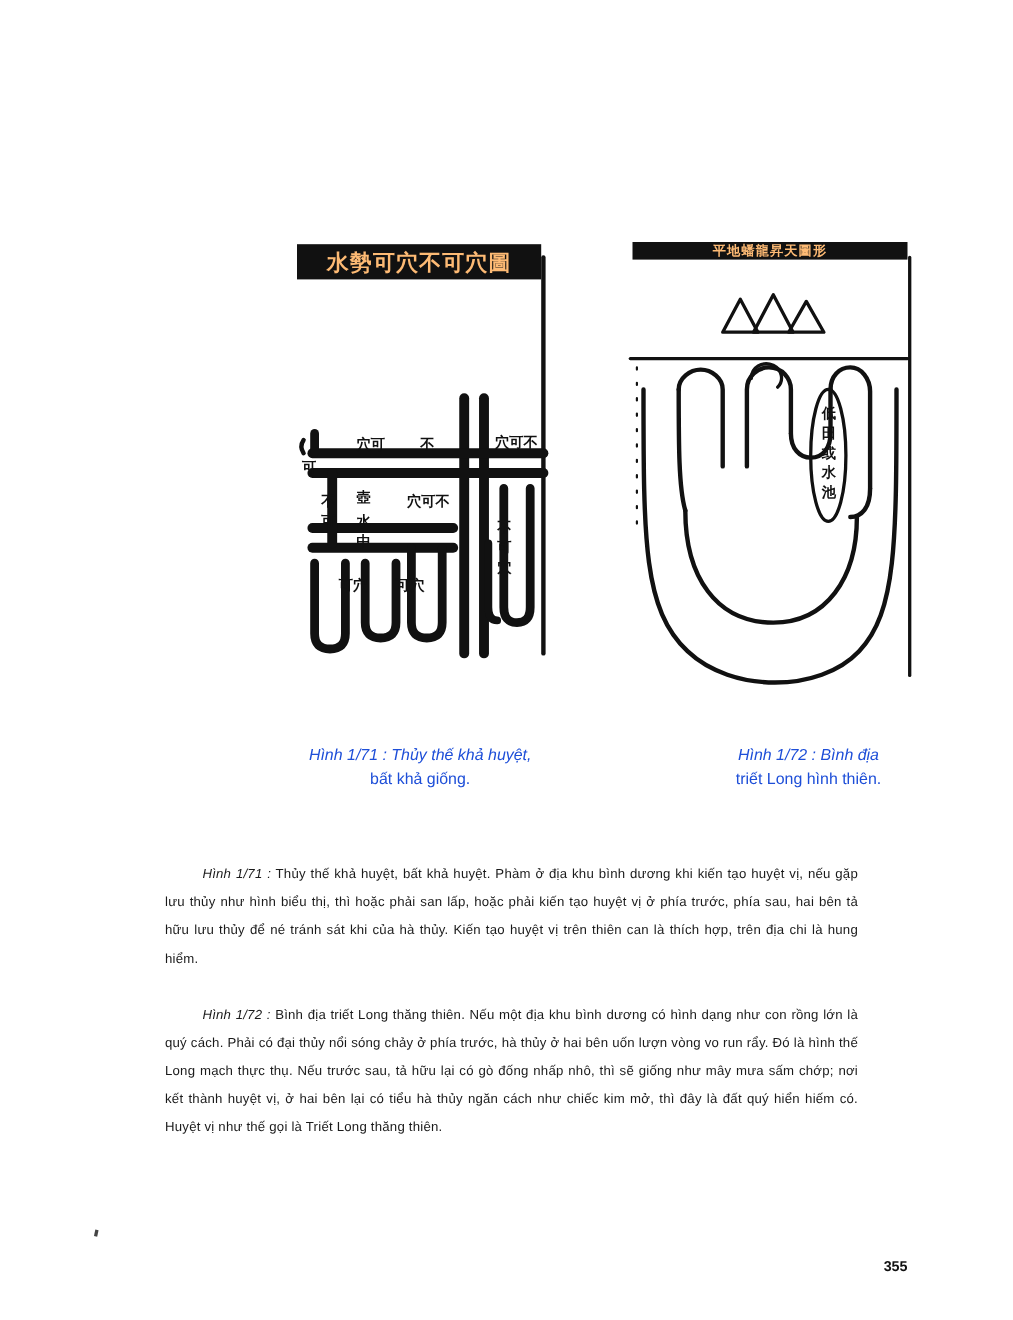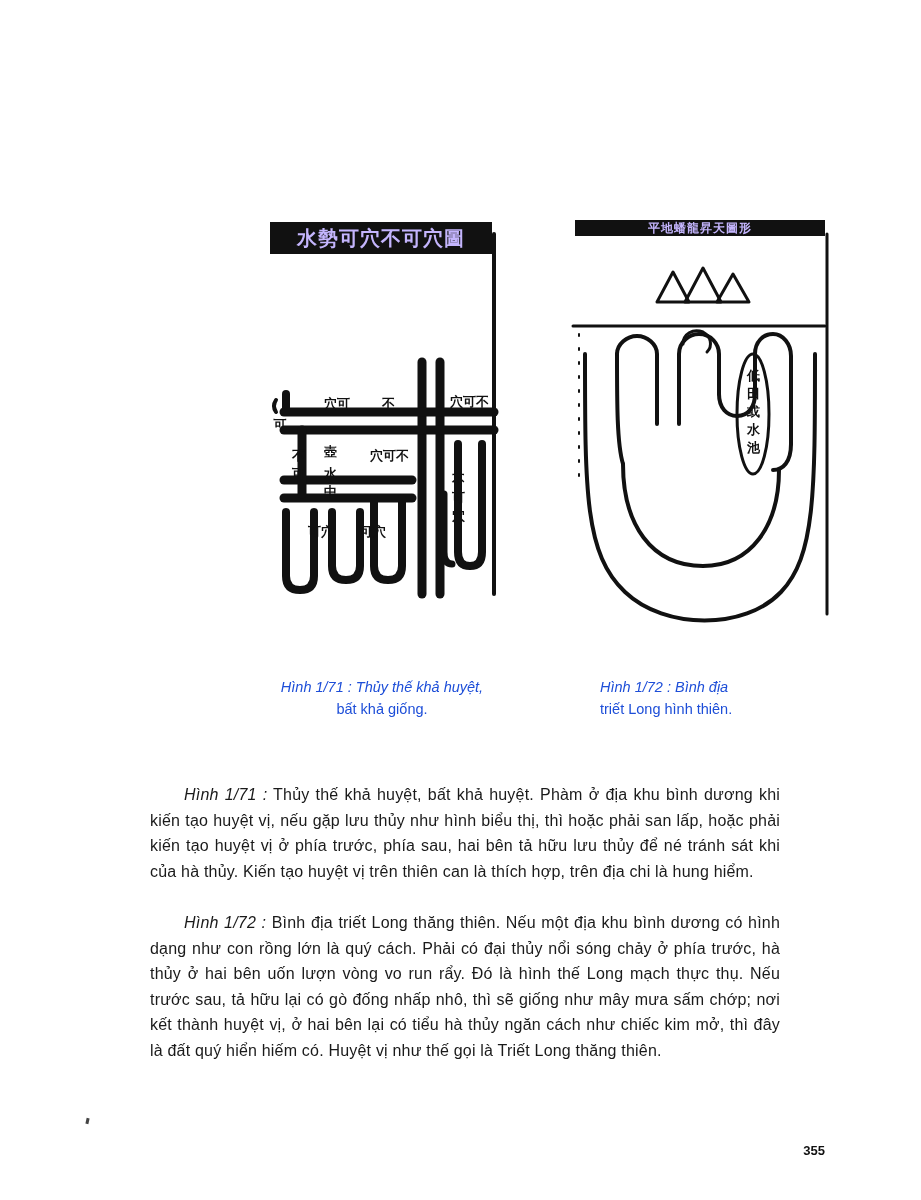--- a/index.html
+++ b/index.html
@@ -45,21 +45,21 @@
     left: 565px;
     top: 14px;
     width: 270px;
     height: 440px;
   }
 
   
   .banner {
     position: absolute;
     background: #111111;
-    color: #c4b5fd;
+    color: #fdba74;
     font-family: Liberation Mono, monospace;
     letter-spacing: 1px;
     font-weight: bold;
     display: flex;
     align-items: center;
     justify-content: center;
     white-space: nowrap;
     overflow: hidden;
   }
 
@@ -98,32 +98,32 @@
   .cap-left {
     left: 232px;
     top: 676px;
     width: 300px;
     text-align: center;
   }
   .cap-right {
     left: 600px;
     top: 676px;
     width: 270px;
-    text-align: left;
+    text-align: center;
   }
 
   
   .body-text {
     position: absolute;
     left: 150px;
     top: 782px;
     width: 630px;
   }
   .para {
-    font-size: 16px;
+    font-size: 12px;
     line-height: 25.5px;
     text-align: justify;
     margin: 0 0 26px 0;
     letter-spacing: 0.2px;
   }
   .para .lead {
     font-style: italic;
     font-weight: normal;
   }
   .indent {

